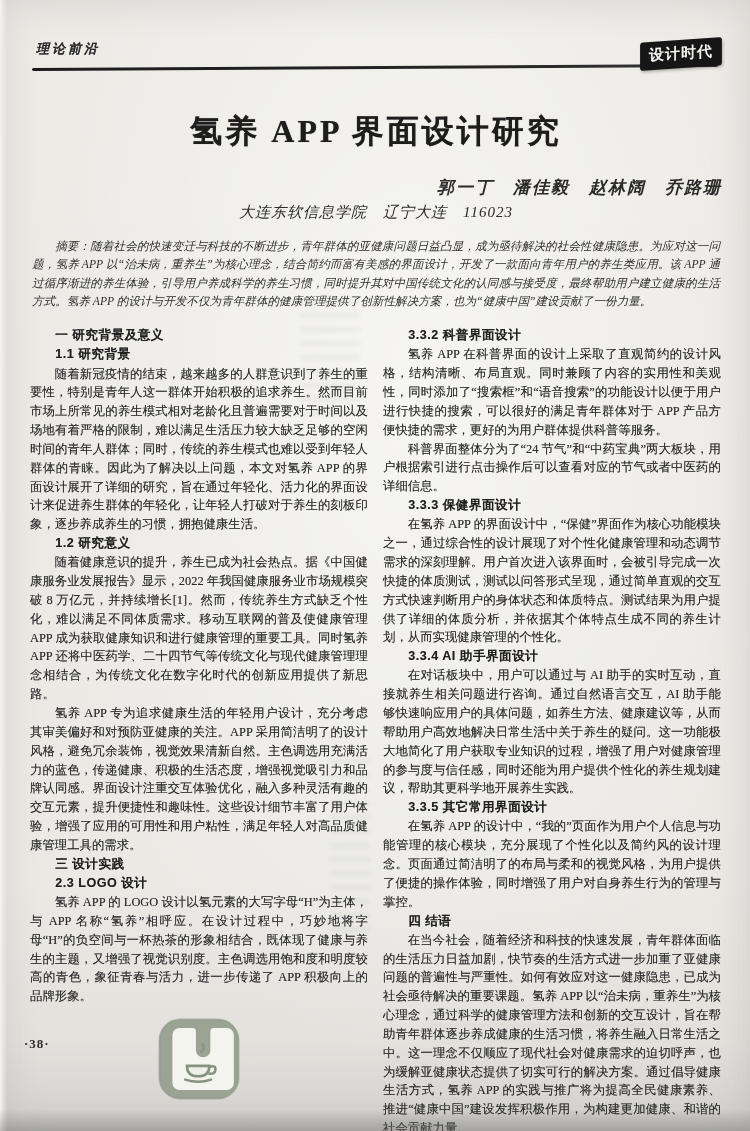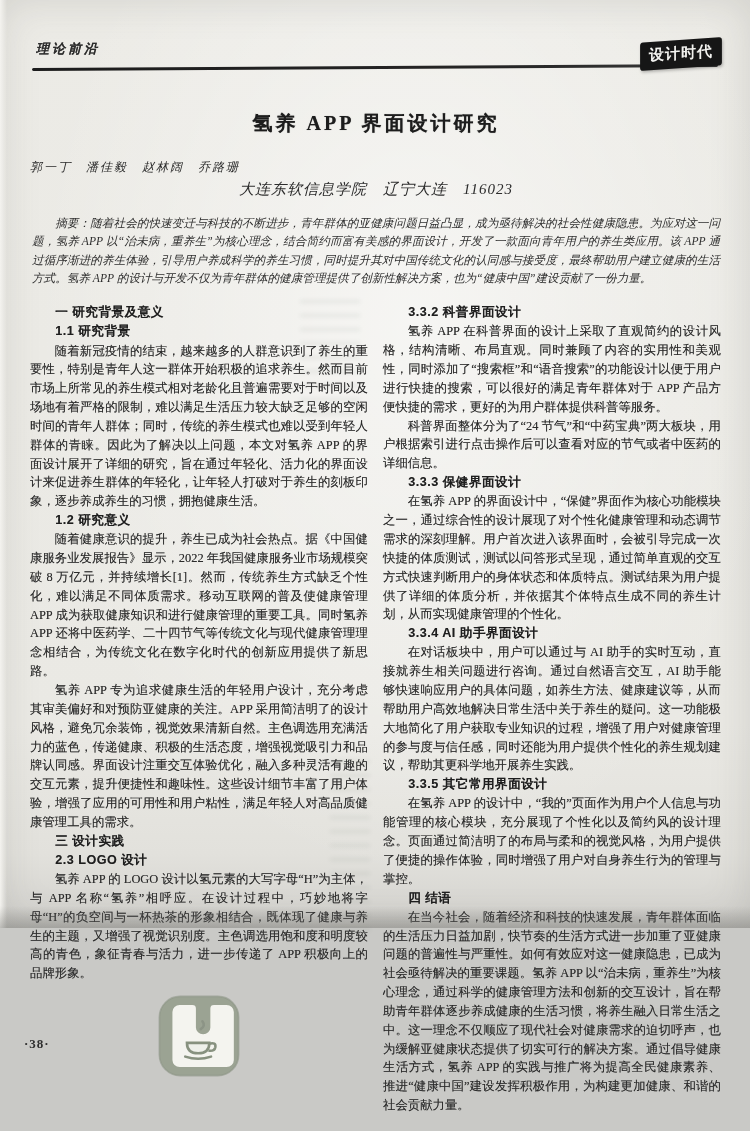--- a/index.html
+++ b/index.html
@@ -4,21 +4,21 @@
 <style>
   html,body{margin:0;padding:0;}
   body{
     width:750px;height:1131px;
     background:#c9c9c6;
     font-family:"Liberation Serif","DejaVu Serif",serif;
     overflow:hidden;
   }
   .page{
     position:relative;
-    width:750px;height:928px;
+    width:750px;height:1131px;
     background:
       radial-gradient(ellipse at 55% 35%, rgba(255,255,255,.55), rgba(255,255,255,0) 65%),
       linear-gradient(180deg,#ecebe6 0%,#eae9e4 78%,#e2e1dc 92%,#d2d1cd 100%);
     color:#262626;
     box-shadow:inset 0 0 40px rgba(90,90,85,.18);
   }
   .page::after{
     content:"";position:absolute;left:0;right:0;bottom:0;height:22px;
     background:linear-gradient(180deg,rgba(110,110,106,0),rgba(110,110,106,.40));
     pointer-events:none;
@@ -46,26 +46,26 @@
     font-family:"Liberation Sans","DejaVu Sans",sans-serif;
     font-weight:bold;font-size:15px;letter-spacing:1px;
     padding:4px 9px 5px 9px;border-radius:3px;
     transform:rotate(-4deg) skewX(-4deg);
     box-shadow:1px 2px 3px rgba(0,0,0,.25);
   }
 
   
   .title{
     margin:26px 0 0 0;text-align:center;
-    font-size:20px;font-weight:bold;letter-spacing:3px;color:#1d1d1d;
+    font-size:32px;font-weight:bold;letter-spacing:3px;color:#1d1d1d;
     text-shadow:0 0 .7px rgba(0,0,0,.6);
   }
   .authors{
-    margin-top:22px;text-align:left;
-    font-size:12px;font-style:italic;font-weight:normal;
+    margin-top:22px;text-align:right;
+    font-size:17px;font-style:italic;font-weight:bold;
     letter-spacing:2px;color:#2a2a2a;
   }
   .affil{
     margin-top:4px;text-align:center;
     font-size:15px;font-style:italic;letter-spacing:1px;color:#2c2c2c;
   }
 
   
   .abstract{
     margin:16px 2px 15px 2px;

